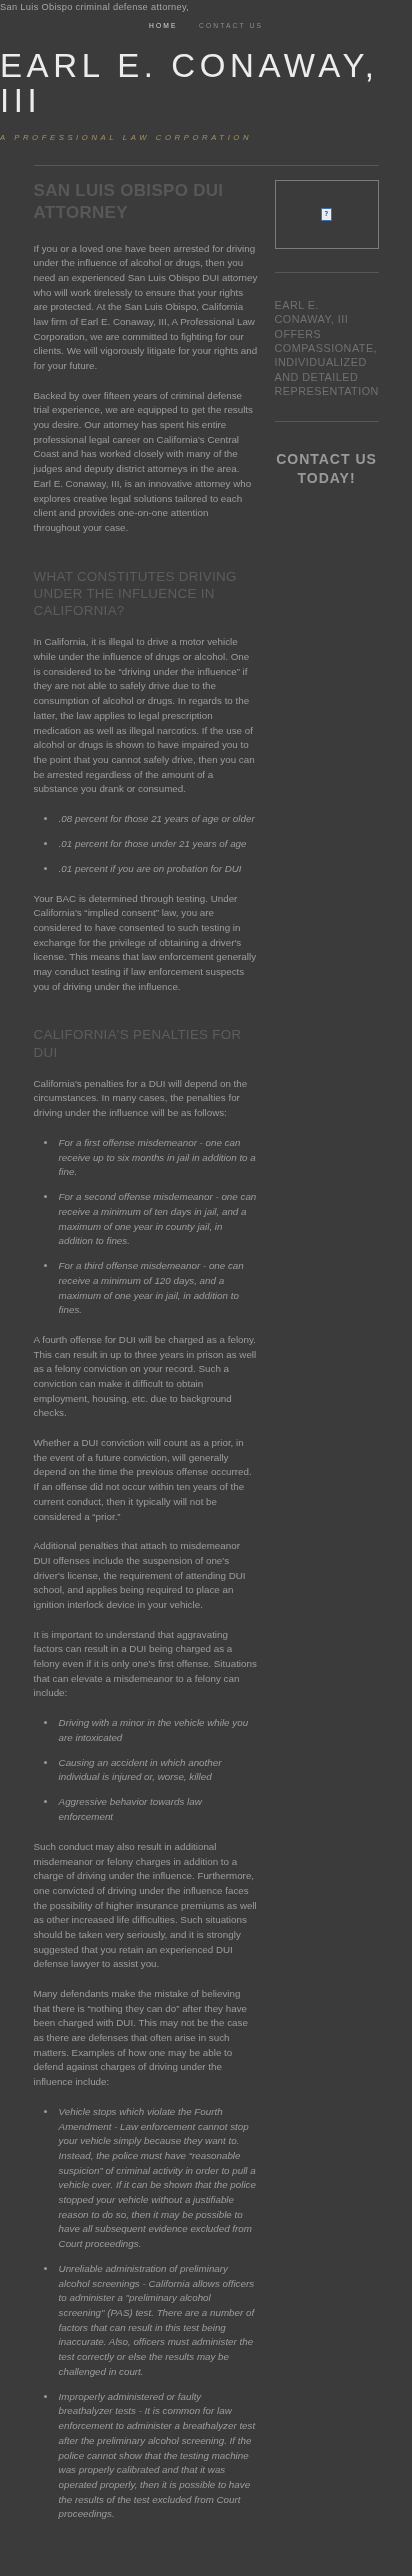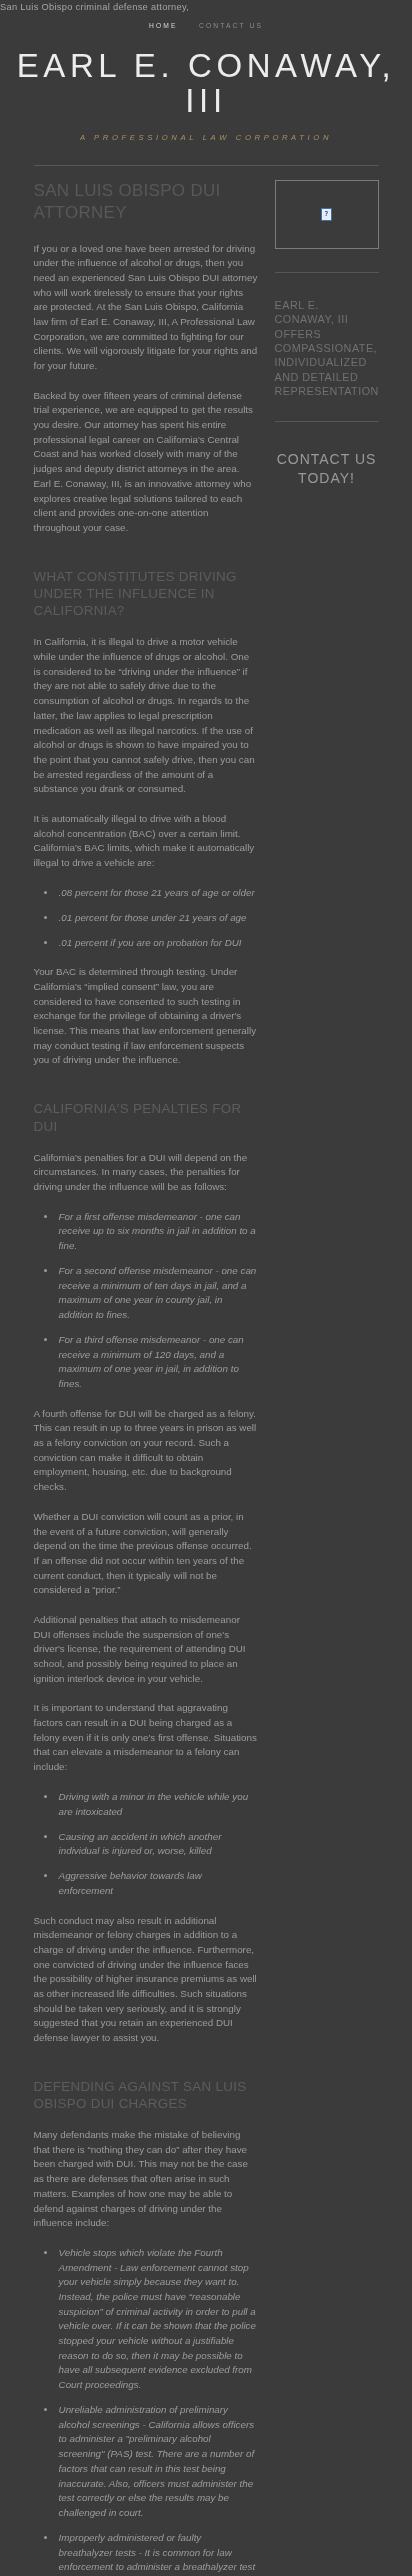--- a/index.html
+++ b/index.html
@@ -19,21 +19,21 @@
     white-space:nowrap;
   }
   .nav{
     padding-top:21.6px;
     display:flex; justify-content:center; gap:21.6px;
     font-size:6.7px; letter-spacing:2.1px;
   }
   .nav a{ text-decoration:none; cursor:pointer; }
   .nav a.active{ color:#d8d8d8; }
   .nav a.dim{ color:#8d8d8d; }
-  .hero{ text-align:center; }
+  .hero{ }
   .hero-title{
     margin-top:20.6px;
     font-size:33px; font-weight:100; letter-spacing:4.6px;
     color:#ececec; line-height:1.05;
   }
   .hero-sub{
     margin-top:14.4px;
     font-size:7.7px; letter-spacing:3.6px;
     color:#a89260;
     font-style:italic;
@@ -45,21 +45,21 @@
     border:none; border-top:0.5px solid #575757; height:0;
   }
   .divider.top{ margin-top:23px; }
   .columns{
     display:flex; align-items:flex-start;
     padding-top:14px;
   }
   .main-col{ width:224px; }
   .side-col{ width:104px; margin-left:17px; }
   h1.section{
-    font-size:17px; font-weight:400; color:#585858;
+    font-size:17px; font-weight:700; color:#585858;
     letter-spacing:0.3px; line-height:1.3;
     margin-bottom:17.5px; text-transform:uppercase;
   }
   h2.section{
     font-size:13.4px; font-weight:300; color:#5d5d5d;
     letter-spacing:0.3px; line-height:1.3;
     margin-top:32px; margin-bottom:15.5px; text-transform:uppercase;
   }
   .main-col p{
     font-size:9.8px; line-height:1.5; color:#9c9c9c;
@@ -98,20 +98,21 @@
     font-size:10.8px; line-height:1.33; letter-spacing:0.5px;
     color:#717171; text-transform:uppercase;
   }
   .side-cta{
     display:block;
     margin-top:28px;
     text-align:center;
     font-size:14px; line-height:1.3; letter-spacing:1px;
     color:#9a9a9a; text-decoration:none; cursor:pointer;
     text-transform:uppercase;
+    font-weight:bold;
   }
 </style>
 </head>
 <body>
 
 <div class="top-label">San Luis Obispo criminal defense attorney,</div>
 
 <nav class="nav">
   <a class="active">HOME</a>
   <a class="dim">CONTACT US</a>
@@ -130,47 +131,45 @@
 
   <div class="columns">
     <main class="main-col">
 
       <h1 class="section">SAN LUIS OBISPO DUI ATTORNEY</h1>
       <p>If you or a loved one have been arrested for driving under the influence of alcohol or drugs, then you need an experienced San Luis Obispo DUI attorney who will work tirelessly to ensure that your rights are protected. At the San Luis Obispo, California law firm of Earl E. Conaway, III, A Professional Law Corporation, we are committed to fighting for our clients. We will vigorously litigate for your rights and for your future.</p>
       <p>Backed by over fifteen years of criminal defense trial experience, we are equipped to get the results you desire. Our attorney has spent his entire professional legal career on California's Central Coast and has worked closely with many of the judges and deputy district attorneys in the area. Earl E. Conaway, III, is an innovative attorney who explores creative legal solutions tailored to each client and provides one-on-one attention throughout your case.</p>
 
       <h2 class="section">WHAT CONSTITUTES DRIVING UNDER THE INFLUENCE IN CALIFORNIA?</h2>
       <p>In California, it is illegal to drive a motor vehicle while under the influence of drugs or alcohol. One is considered to be “driving under the influence” if they are not able to safely drive due to the consumption of alcohol or drugs. In regards to the latter, the law applies to legal prescription medication as well as illegal narcotics. If the use of alcohol or drugs is shown to have impaired you to the point that you cannot safely drive, then you can be arrested regardless of the amount of a substance you drank or consumed.</p>
-      <p>It is automatically illegal to drive with a blood alcohol concentration (BAC) over a certain limit. California's BAC limits, which make it automatically illegal to drive a vehicle are:</p>
       <ul>
         <li>.08 percent for those 21 years of age or older</li>
         <li>.01 percent for those under 21 years of age</li>
         <li>.01 percent if you are on probation for DUI</li>
       </ul>
       <p>Your BAC is determined through testing. Under California's “implied consent” law, you are considered to have consented to such testing in exchange for the privilege of obtaining a driver's license. This means that law enforcement generally may conduct testing if law enforcement suspects you of driving under the influence.</p>
 
       <h2 class="section">CALIFORNIA'S PENALTIES FOR DUI</h2>
       <p>California's penalties for a DUI will depend on the circumstances. In many cases, the penalties for driving under the influence will be as follows:</p>
       <ul>
         <li>For a first offense misdemeanor - one can receive up to six months in jail in addition to a fine.</li>
         <li>For a second offense misdemeanor - one can receive a minimum of ten days in jail, and a maximum of one year in county jail, in addition to fines.</li>
         <li>For a third offense misdemeanor - one can receive a minimum of 120 days, and a maximum of one year in jail, in addition to fines.</li>
       </ul>
       <p>A fourth offense for DUI will be charged as a felony. This can result in up to three years in prison as well as a felony conviction on your record. Such a conviction can make it difficult to obtain employment, housing, etc. due to background checks.</p>
       <p>Whether a DUI conviction will count as a prior, in the event of a future conviction, will generally depend on the time the previous offense occurred. If an offense did not occur within ten years of the current conduct, then it typically will not be considered a “prior.”</p>
-      <p>Additional penalties that attach to misdemeanor DUI offenses include the suspension of one's driver's license, the requirement of attending DUI school, and possibly being required to place an ignition interlock device in your vehicle.</p>
+      <p>Additional penalties that attach to misdemeanor DUI offenses include the suspension of one's driver's license, the requirement of attending DUI school, and applies being required to place an ignition interlock device in your vehicle.</p>
       <p>It is important to understand that aggravating factors can result in a DUI being charged as a felony even if it is only one's first offense. Situations that can elevate a misdemeanor to a felony can include:</p>
       <ul>
         <li>Driving with a minor in the vehicle while you are intoxicated</li>
         <li>Causing an accident in which another individual is injured or, worse, killed</li>
         <li>Aggressive behavior towards law enforcement</li>
       </ul>
       <p>Such conduct may also result in additional misdemeanor or felony charges in addition to a charge of driving under the influence. Furthermore, one convicted of driving under the influence faces the possibility of higher insurance premiums as well as other increased life difficulties. Such situations should be taken very seriously, and it is strongly suggested that you retain an experienced DUI defense lawyer to assist you.</p>
 
-      <h2 class="section">DEFENDING AGAINST SAN LUIS OBISPO DUI CHARGES</h2>
       <p>Many defendants make the mistake of believing that there is “nothing they can do” after they have been charged with DUI. This may not be the case as there are defenses that often arise in such matters. Examples of how one may be able to defend against charges of driving under the influence include:</p>
       <ul>
         <li>Vehicle stops which violate the Fourth Amendment - Law enforcement cannot stop your vehicle simply because they want to. Instead, the police must have “reasonable suspicion” of criminal activity in order to pull a vehicle over. If it can be shown that the police stopped your vehicle without a justifiable reason to do so, then it may be possible to have all subsequent evidence excluded from Court proceedings.</li>
         <li>Unreliable administration of preliminary alcohol screenings - California allows officers to administer a "preliminary alcohol screening" (PAS) test. There are a number of factors that can result in this test being inaccurate. Also, officers must administer the test correctly or else the results may be challenged in court.</li>
         <li>Improperly administered or faulty breathalyzer tests - It is common for law enforcement to administer a breathalyzer test after the preliminary alcohol screening. If the police cannot show that the testing machine was properly calibrated and that it was operated properly, then it is possible to have the results of the test excluded from Court proceedings.</li>
 
       </ul>
 
     </main>
 

